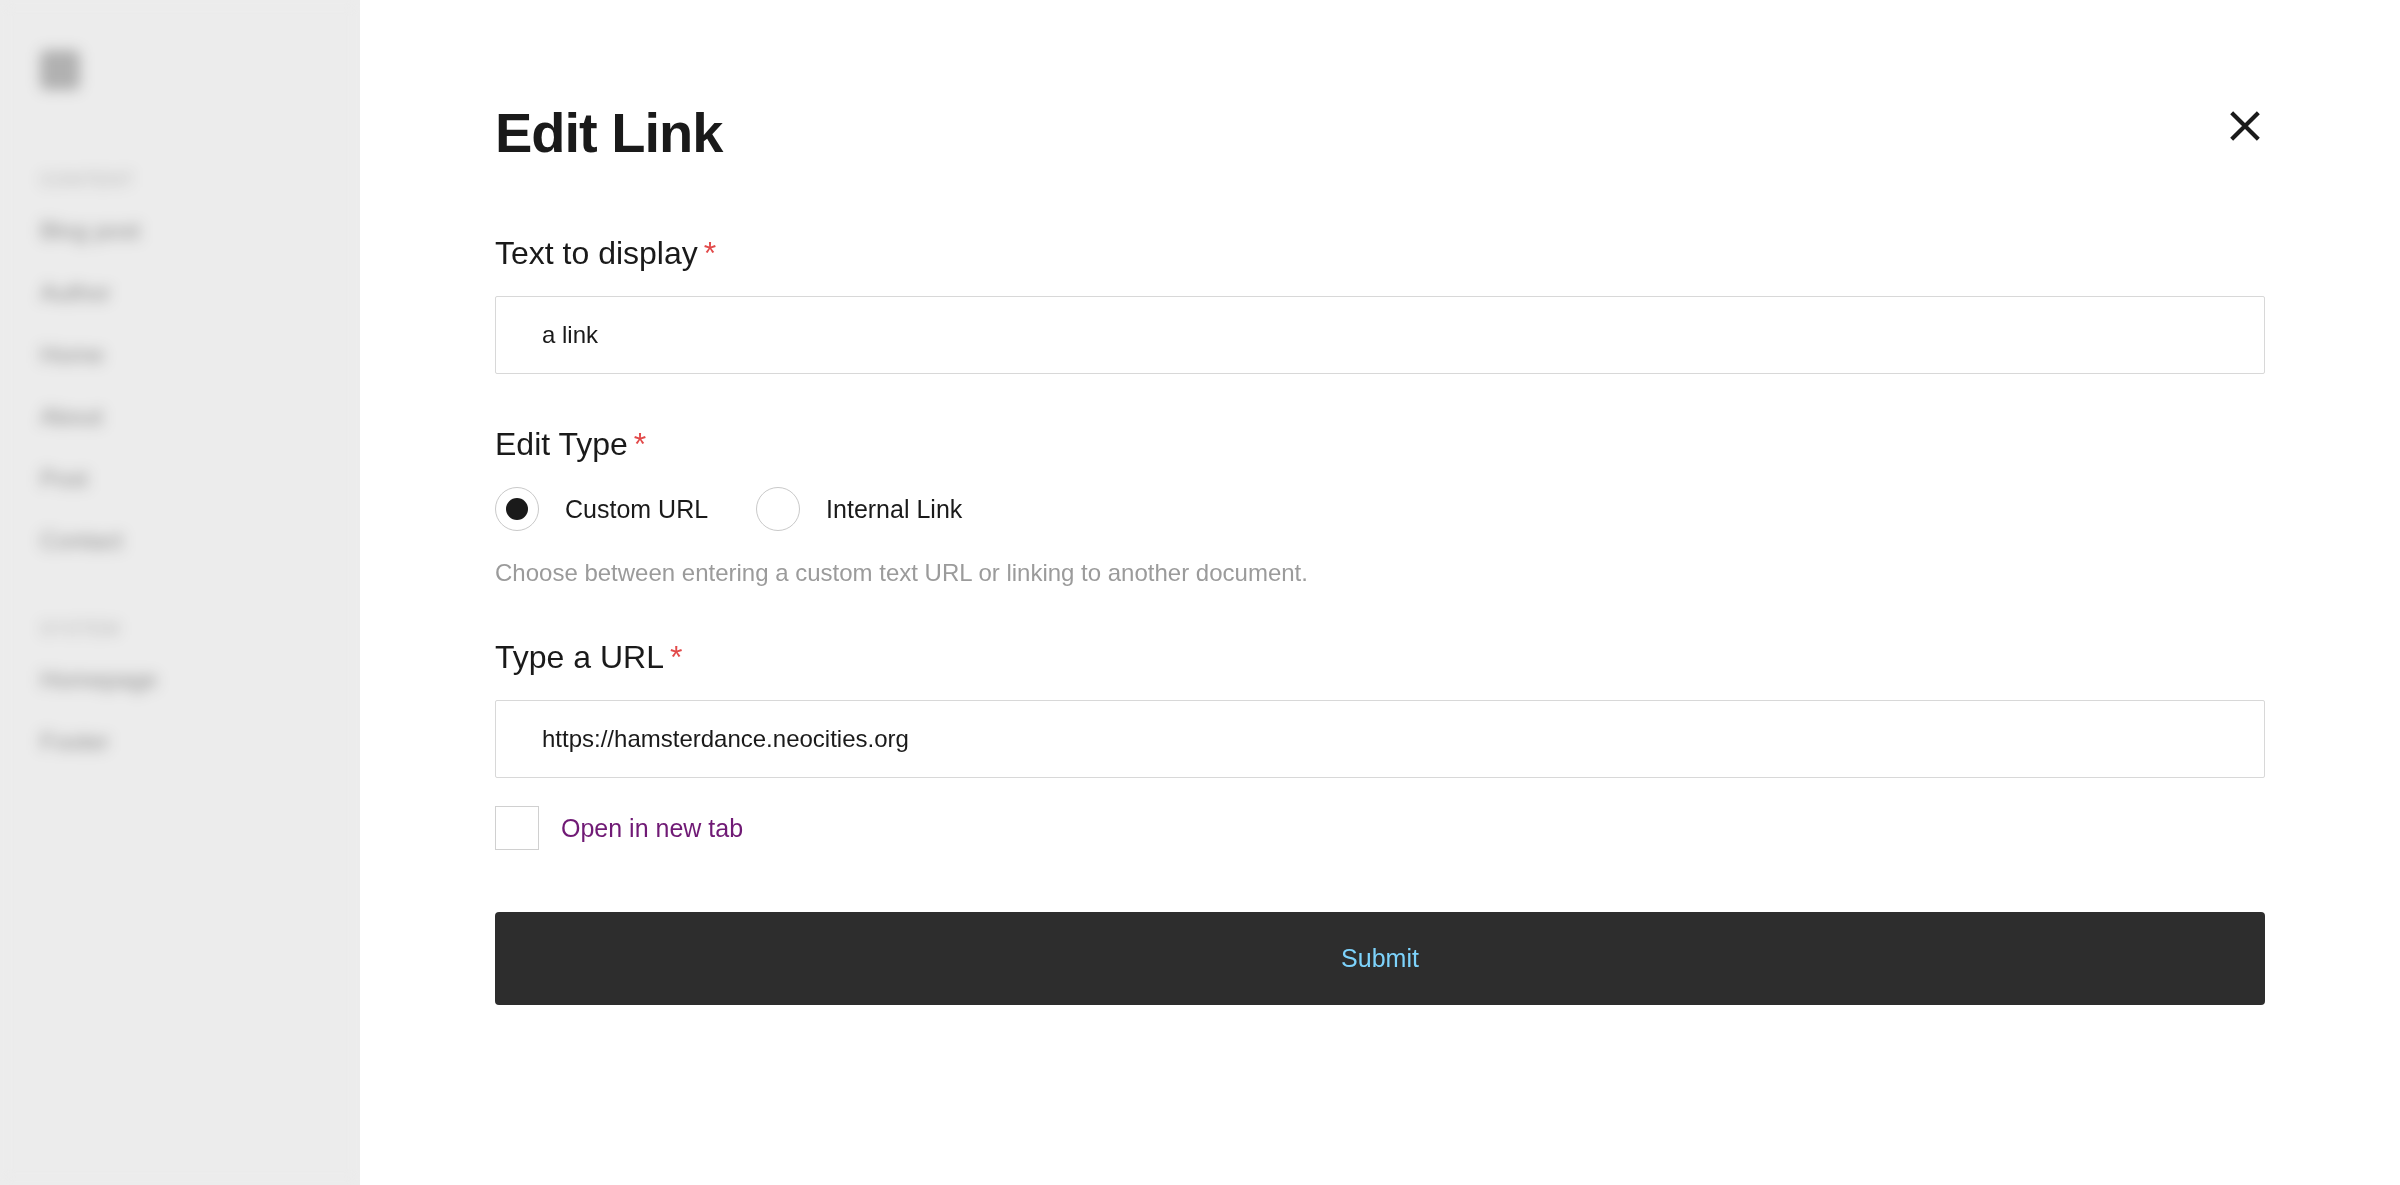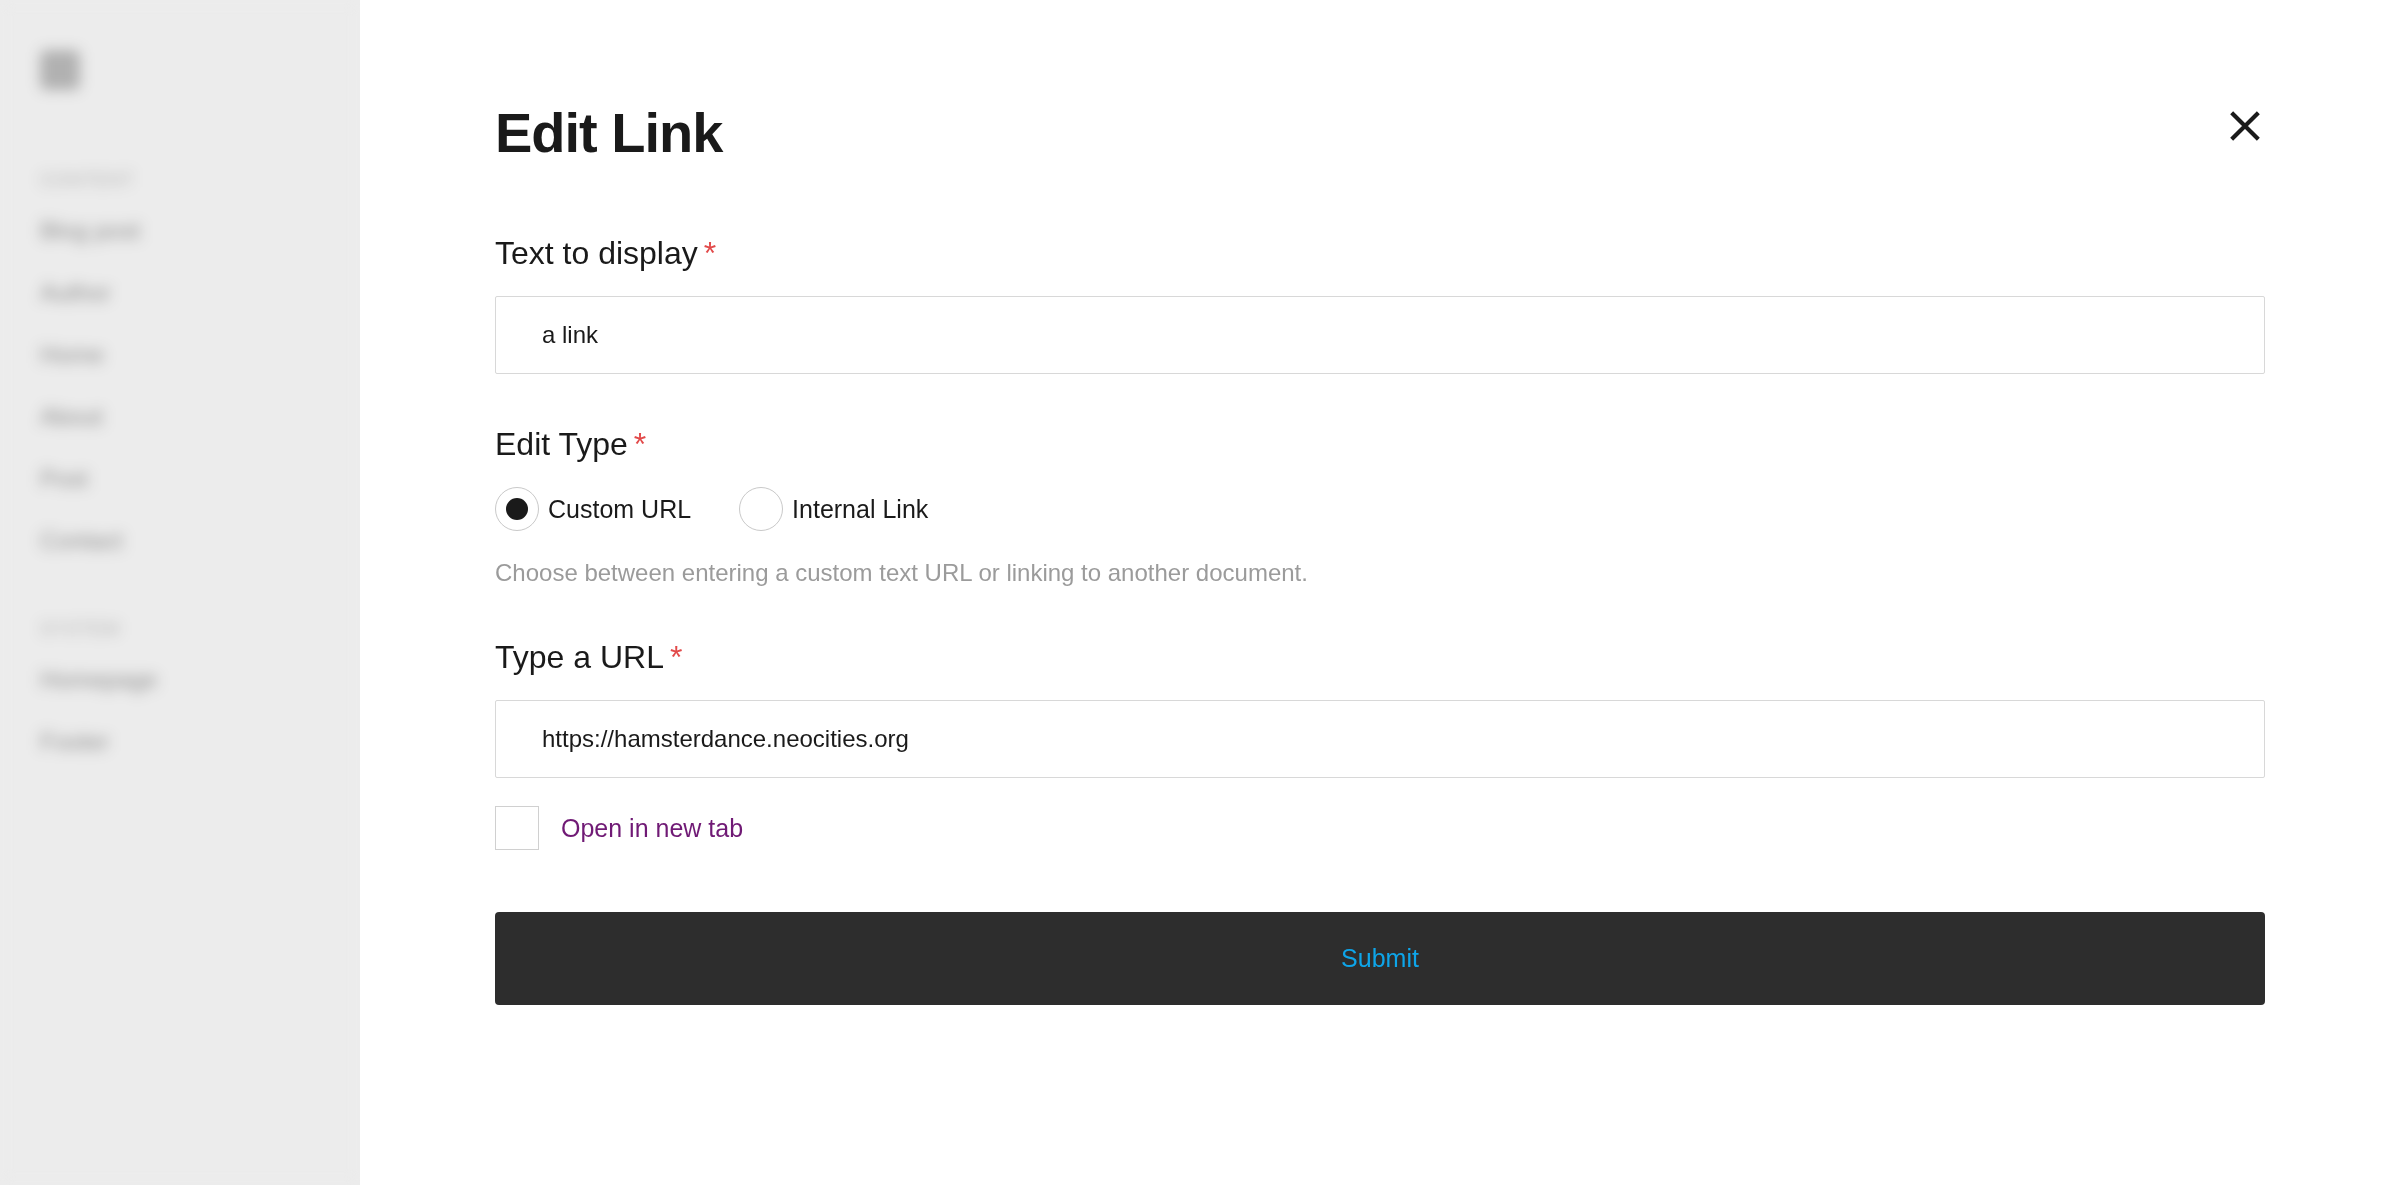--- a/index.html
+++ b/index.html
@@ -104,21 +104,21 @@
       font-family: inherit;
     }
     .radio-row {
       display: flex;
       gap: 48px;
       margin-bottom: 28px;
     }
     .radio-option {
       display: flex;
       align-items: center;
-      gap: 9px;
+      gap: 26px;
       cursor: pointer;
     }
     .radio-outer {
       width: 44px;
       height: 44px;
       border: 1.5px solid #c9c9c9;
       border-radius: 50%;
       display: flex;
       align-items: center;
       justify-content: center;
@@ -157,21 +157,21 @@
       background: #fff;
     }
     .checkbox-label {
       font-size: 25px;
       color: #701a75;
     }
     .submit-button {
       width: 100%;
       padding: 32px;
       background: #2d2d2d;
-      color: #0ea5e9;
+      color: #7dd3fc;
       font-size: 25px;
       border: none;
       border-radius: 4px;
       cursor: pointer;
       margin-top: 62px;
       font-family: inherit;
     }
     .bg-pill {
       position: absolute;
       right: 40px;

